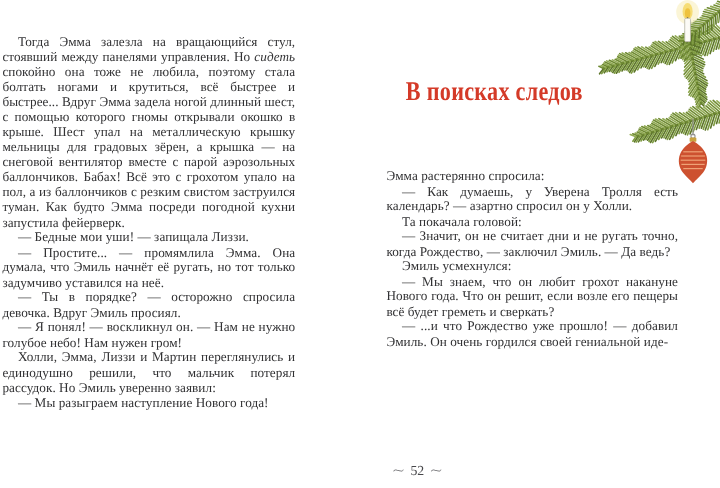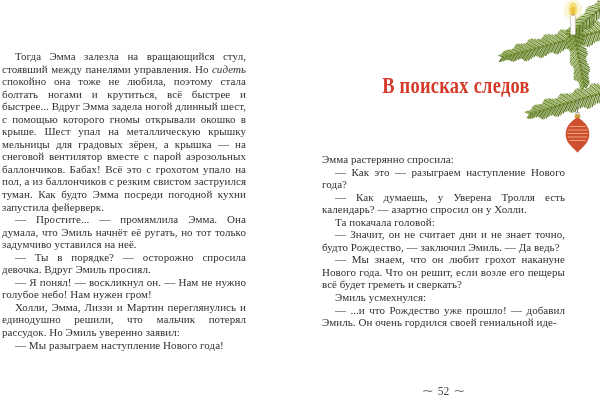--- a/index.html
+++ b/index.html
@@ -12,72 +12,71 @@
   .page{
     position:absolute;
     text-align:justify;
     font-size:11px;
     line-height:12.55px;
     letter-spacing:0.05px;
     hyphens:auto;
   }
   .page p{margin:0;text-indent:13px;}
   .page p.no-indent{text-indent:0;}
-  .page-left{left:2px;top:50px;width:244px;}
-  .page-right{left:322px;top:153px;width:243px;font-family:Liberation Serif, serif;}
+  .page-left{left:2px;top:29px;width:244px;}
+  .page-right{left:322px;top:141px;width:243px;font-family:Liberation Serif, serif;}
   .chapter-title-wrap{
-    position:absolute;left:322px;top:73px;width:268px;
-    text-align:center;
+    position:absolute;left:322px;top:63px;width:268px;
   }
   .chapter-title{
     display:inline-block;
     font-weight:700;
     font-size:22.5px;line-height:25px;
     color:#d43a28;
     letter-spacing:0.3px;
     white-space:nowrap;
     transform:scaleX(0.82);
   }
   em{font-style:italic;}
   .page-number{
     position:absolute;left:322px;top:385px;width:243px;
-    text-align:center;font-size:11.5px;color:#47474a;
+    font-size:11.5px;color:#47474a;font-family:Liberation Serif, serif;
   }
   .pn-orn{
     font-size:10px;color:#6b6b6e;margin:0 5px;
     position:relative;top:-1px;
   }
   svg.branch{position:absolute;left:460px;top:0;width:140px;height:170px;}
 </style>
 </head>
 <body>
 
 <div>
 
   <section class="page page-left" lang="ru">
     <p><span>Тогда Эмма залезла на вращающийся стул, стоявший между панелями управления. Но </span><em>сидеть</em><span> спокойно она тоже не любила, поэтому стала болтать ногами и крутиться, всё быстрее и быстрее... Вдруг Эмма задела ногой длинный шест, с помощью которого гномы открывали окошко в крыше. Шест упал на металлическую крышку мельницы для градовых зёрен, а крышка — на снеговой вентилятор вместе с парой аэрозольных баллончиков. Бабах! Всё это с грохотом упало на пол, а из баллончиков с резким свистом заструился туман. Как будто Эмма посреди погодной кухни запустила фейерверк.</span></p>
+    <p>— Бедные мои уши! — запищала Лиззи.</p>
     <p>— Простите... — промямлила Эмма. Она думала, что Эмиль начнёт её ругать, но тот только задумчиво уставился на неё.</p>
     <p>— Ты в порядке? — осторожно спросила девочка. Вдруг Эмиль просиял.</p>
     <p>— Я понял! — воскликнул он. — Нам не нужно голубое небо! Нам нужен гром!</p>
     <p>Холли, Эмма, Лиззи и Мартин переглянулись и единодушно решили, что мальчик потерял рассудок. Но Эмиль уверенно заявил:</p>
     <p>— Мы разыграем наступление Нового года!</p>
   </section>
 
   <div class="chapter-title-wrap">
     <span class="chapter-title">В поисках следов</span>
   </div>
 
   <section class="page page-right" lang="ru">
     <p class="no-indent">Эмма растерянно спросила:</p>
-    <p>— Как это — разыграем наступление Нового года?</p>
     <p>— Как думаешь, у Уверена Тролля есть календарь? — азартно спросил он у Холли.</p>
     <p>Та покачала головой:</p>
-    <p>— Значит, он не считает дни и не знает точно, будто Рождество, — заключил Эмиль. — Да ведь?</p>
+    <p>— Значит, он не считает дни и не ругать точно, когда Рождество, — заключил Эмиль. — Да ведь?</p>
+    <p>Эмиль усмехнулся:</p>
     <p>— Мы знаем, что он любит грохот накануне Нового года. Что он решит, если возле его пещеры всё будет греметь и сверкать?</p>
-    <p>Эмиль усмехнулся:</p>
     <p>— ...и что Рождество уже прошло! — добавил Эмиль. Он очень гордился своей гениальной иде-</p>
   </section>
 
   <div class="page-number">
     <span class="pn-orn">⁓</span><span>52</span><span class="pn-orn">⁓</span>
   </div>
 
   <svg class="branch" viewBox="0 0 140 170" aria-hidden="true">
     <g id="fronds">
         <line x1="152" y1="28" x2="43" y2="57" stroke="#5a6e2b" stroke-width="2" stroke-linecap="round"></line>

